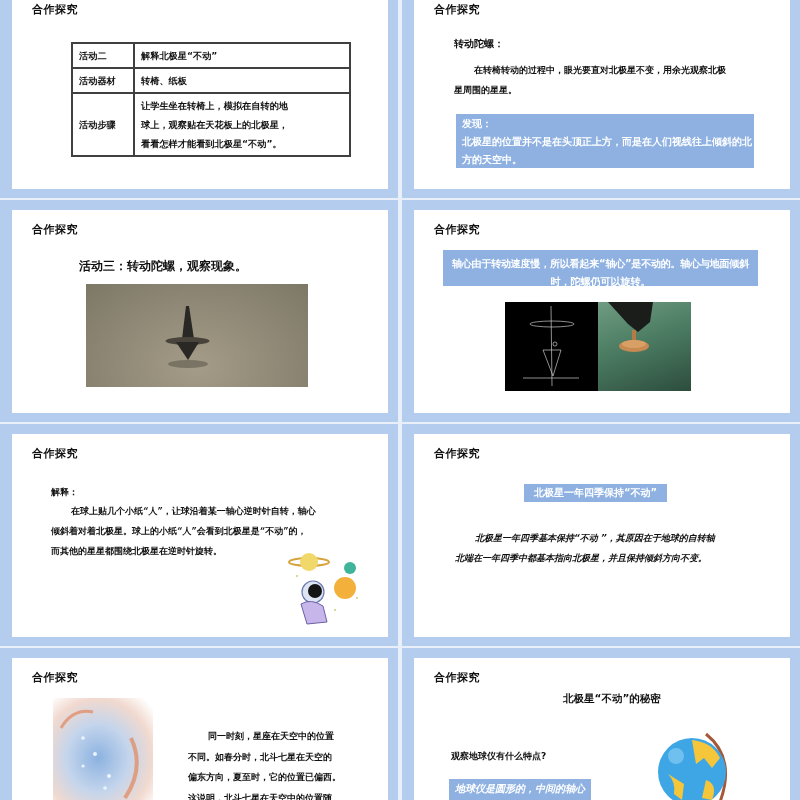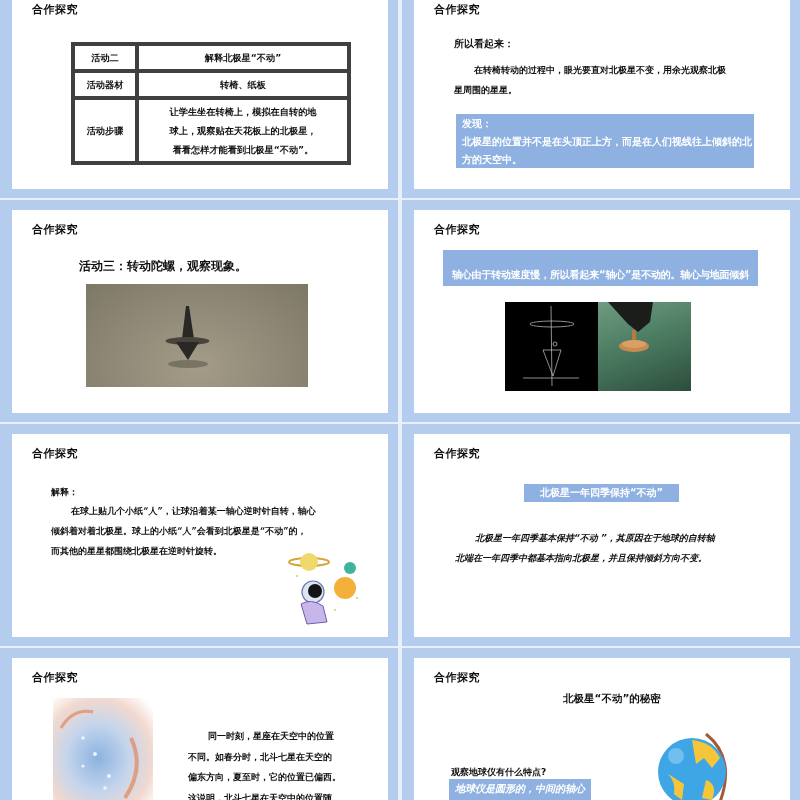--- a/index.html
+++ b/index.html
@@ -22,21 +22,21 @@
     position:absolute; left:20px; top:12px;
     font-size:11px; font-weight:bold; letter-spacing:0.5px;
   }
   .txt { position:absolute; font-size:9px; font-weight:bold; line-height:20px; color:#111; }
   .blue-box {
     position:absolute; background:#8eb1e2; color:#fff;
     font-size:10px; font-weight:bold; line-height:18px; box-sizing:border-box;
     padding:0 6px;
   }
   table.act { position:absolute; border-collapse:collapse; font-size:9.2px; font-weight:bold; }
-  table.act td { border:4px solid #404040; padding:2px 6px; vertical-align:middle; line-height:19px;text-align:center; }
+  table.act td { border:2px solid #404040; padding:2px 6px; vertical-align:middle; line-height:19px; }
   .photo { position:absolute; }
 </style>
 </head>
 <body>
 
 <div class="slide" style="left:0; top:-20px; width:398px; height:218px;">
   <div class="inner">
     <div class="s-title" style="top:12px;">合作探究</div>
     <table class="act" style="left:59px; top:52px; width:280px;">
       <tbody>
@@ -57,21 +57,21 @@
         </td>
       </tr>
     </tbody>
       </table>
   </div>
 </div>
 
 <div class="slide" style="left:402px; top:-20px; width:398px; height:218px;">
   <div class="inner">
     <div class="s-title" style="left:20px;">合作探究</div>
-    <div class="txt" style="left:40px; top:44px; font-size:10px;">所以看起来：</div>
+    <div class="txt" style="left:40px; top:44px; font-size:10px;">转动陀螺：</div>
     <div class="txt" style="left:40px; top:70px; width:310px;">
       <div style="text-indent:20px; white-space:nowrap;">在转椅转动的过程中，眼光要直对北极星不变，用余光观察北极</div>
       <div>星周围的星星。</div>
     </div>
     <div class="blue-box" style="left:42px; top:124px; width:298px; height:54px; padding-top:1px;">
       <div>发现：</div>
       <div style="white-space:nowrap;">北极星的位置并不是在头顶正上方，而是在人们视线往上倾斜的北</div>
       <div>方的天空中。</div>
     </div>
   </div>
@@ -88,21 +88,21 @@
         <ellipse cx="101.5" cy="57" rx="22" ry="4" fill="#48443c"></ellipse>
         <path d="M90 58 L113 58 L102 76 Z" fill="#2a2824"></path>
       </svg>
     </div>
   </div>
 </div>
 
 <div class="slide" style="left:402px; top:200px; width:398px; height:222px;">
   <div class="inner">
     <div class="s-title">合作探究</div>
-    <div class="blue-box" style="left:29px; top:40px; width:315px; height:36px; text-align:center; padding:16px 4px;">
+    <div class="blue-box" style="left:29px; top:40px; width:315px; height:36px; text-align:center; padding:5px 4px;">
       <div style="white-space:nowrap; letter-spacing:-0.2px;">轴心由于转动速度慢，所以看起来“轴心”是不动的。轴心与地面倾斜</div>
       <div>时，陀螺仍可以旋转。</div>
     </div>
     <div class="photo" style="left:91px; top:92px; width:93px; height:89px; background:#000;">
       <svg width="93" height="89" viewBox="0 0 93 89" fill="none" stroke="#ccc" stroke-width="0.7">
         <line x1="46" y1="4" x2="47" y2="84"></line>
         <ellipse cx="47" cy="22" rx="22" ry="3"></ellipse>
         <path d="M38 48 L56 48 L48 74 Z"></path>
         <line x1="18" y1="76" x2="74" y2="76"></line>
         <circle cx="50" cy="42" r="2"></circle>
@@ -141,21 +141,21 @@
         <circle cx="48" cy="58" r="1" fill="#c9cf7a"></circle>
         <circle cx="70" cy="46" r="1" fill="#c9cf7a"></circle>
       </svg>
     </div>
   </div>
 </div>
 
 <div class="slide" style="left:402px; top:424px; width:398px; height:222px;">
   <div class="inner">
     <div class="s-title">合作探究</div>
-    <div class="blue-box" style="left:110px; top:50px; height:18px; font-size:10px; line-height:18px; padding:0 16px;">北极星一年四季保持“不动”</div>
+    <div class="blue-box" style="left:110px; top:50px; height:18px; font-size:10px; line-height:18px; padding:0 10px;">北极星一年四季保持“不动”</div>
     <div class="txt" style="left:41px; top:94px; width:320px;font-style:italic;">
       <div style="text-indent:20px; white-space:nowrap;">北极星一年四季基本保持“不动 ”，其原因在于地球的自转轴</div>
       <div style="white-space:nowrap;">北端在一年四季中都基本指向北极星，并且保持倾斜方向不变。</div>
     </div>
   </div>
 </div>
 
 <div class="slide" style="left:0; top:648px; width:398px; height:180px;">
   <div class="inner">
     <div class="s-title">合作探究</div>
@@ -176,21 +176,21 @@
       <div style="white-space:nowrap;">偏东方向，夏至时，它的位置已偏西。</div>
       <div style="white-space:nowrap;">这说明，北斗七星在天空中的位置随</div>
     </div>
   </div>
 </div>
 
 <div class="slide" style="left:402px; top:648px; width:398px; height:180px;">
   <div class="inner">
     <div class="s-title">合作探究</div>
     <div class="txt" style="left:133px; top:30px; font-size:10.5px;margin-left:16px;">北极星“不动”的秘密</div>
-    <div class="txt" style="left:37px; top:88px;margin-top:16px;">观察地球仪有什么特点?</div>
+    <div class="txt" style="left:37px; top:88px;">观察地球仪有什么特点?</div>
     <div class="blue-box" style="left:35px; top:121px; width:142px; height:40px; padding-top:1px;">
       <div style="white-space:nowrap;font-style:italic;">地球仪是圆形的，中间的轴心</div>
       <div style="white-space:nowrap;">固定在北极，并且是倾斜的</div>
     </div>
     <div class="photo" style="left:240px; top:70px; width:80px; height:90px;">
       <svg width="80" height="90" viewBox="0 0 80 90">
         <path d="M52 6 Q82 30 66 74" stroke="#a45a3a" stroke-width="3" fill="none"></path>
         <circle cx="38" cy="44" r="34" fill="#3fa6e6"></circle>
         <path d="M38 12 Q58 14 66 30 L58 40 L50 30 L42 36 Z" fill="#f6c63a"></path>
         <path d="M14 46 Q22 54 20 66 L28 72 L30 56 Z" fill="#f6c63a"></path>

